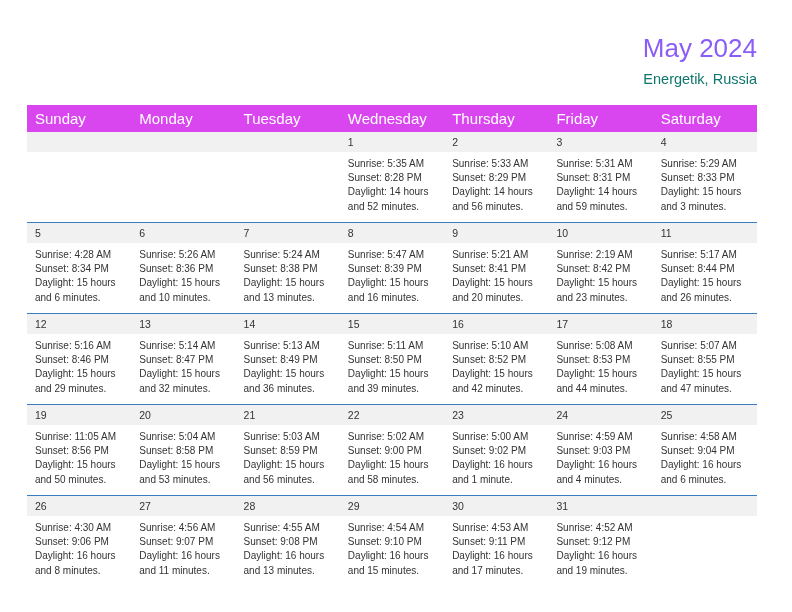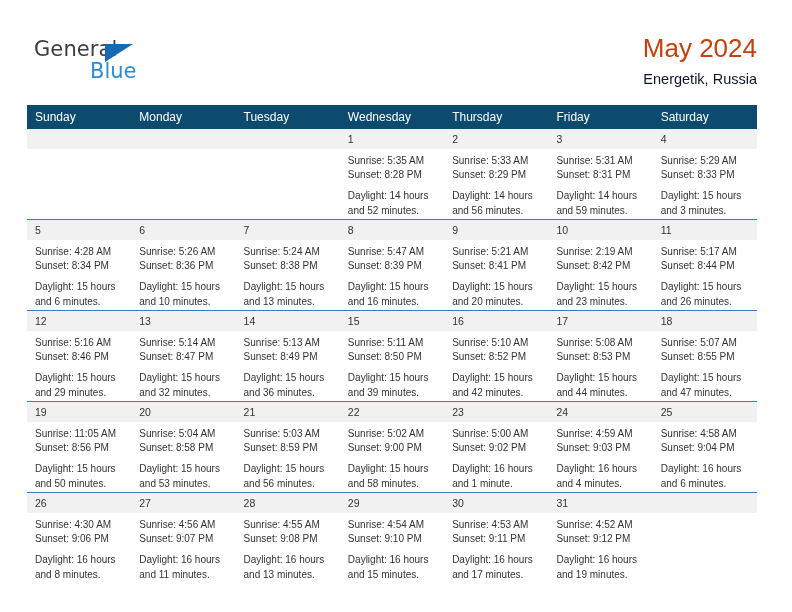--- a/index.html
+++ b/index.html
@@ -66,47 +66,47 @@
 
   .title-block {
     position: absolute;
     right: 35px;
     top: 32px;
     text-align: right;
   }
   .cal-title {
     font-size: 26px;
     font-weight: 400;
-    color: #c2410c;
+    color: #8b5cf6;
     line-height: 32px;
     white-space: nowrap;
   }
   .cal-sub {
     font-size: 14.5px;
     font-weight: 400;
-    color: #0f172a;
+    color: #0f766e;
     line-height: 22px;
     margin-top: 4px;
     white-space: nowrap;
     margin-left: 20px;
   }
 
   
   .cal {
     position: absolute;
     left: 27px;
     top: 105px;
     width: 730px;
     border-collapse: collapse;
     table-layout: fixed;
   }
   .cal th {
-    background: #0c4a6e;
+    background: #d946ef;
     color: #ffffff;
-    font-size: 12px;
+    font-size: 15px;
     font-weight: 400;
     text-align: left;
     padding: 5px 0 5px 8px;
     height: 10px;
     border: none;
   }
   .cal td {
     vertical-align: top;
     padding: 0;
     border: none;
@@ -133,35 +133,29 @@
     padding: 5px 6px 0 8px;
     font-size: 10px;
     line-height: 14.2px;
     color: #333333;
   }
   .details div {
     white-space: nowrap;
   }
   .details .dl {
     white-space: normal;
-    margin-top: 7px;
   }
 </style>
 </head>
 <body>
 
 <div class="page">
 
   <div class="top">
 
-    <div class="logo">
-      <span class="logo-general">General</span>
-      <span class="logo-tri"></span>
-      <span class="logo-blue">Blue</span>
-    </div>
 
     <div class="title-block">
       <div class="cal-title">May 2024</div>
       <div class="cal-sub">Energetik, Russia</div>
     </div>
 
   </div>
 
   <table class="cal">
     <thead>

